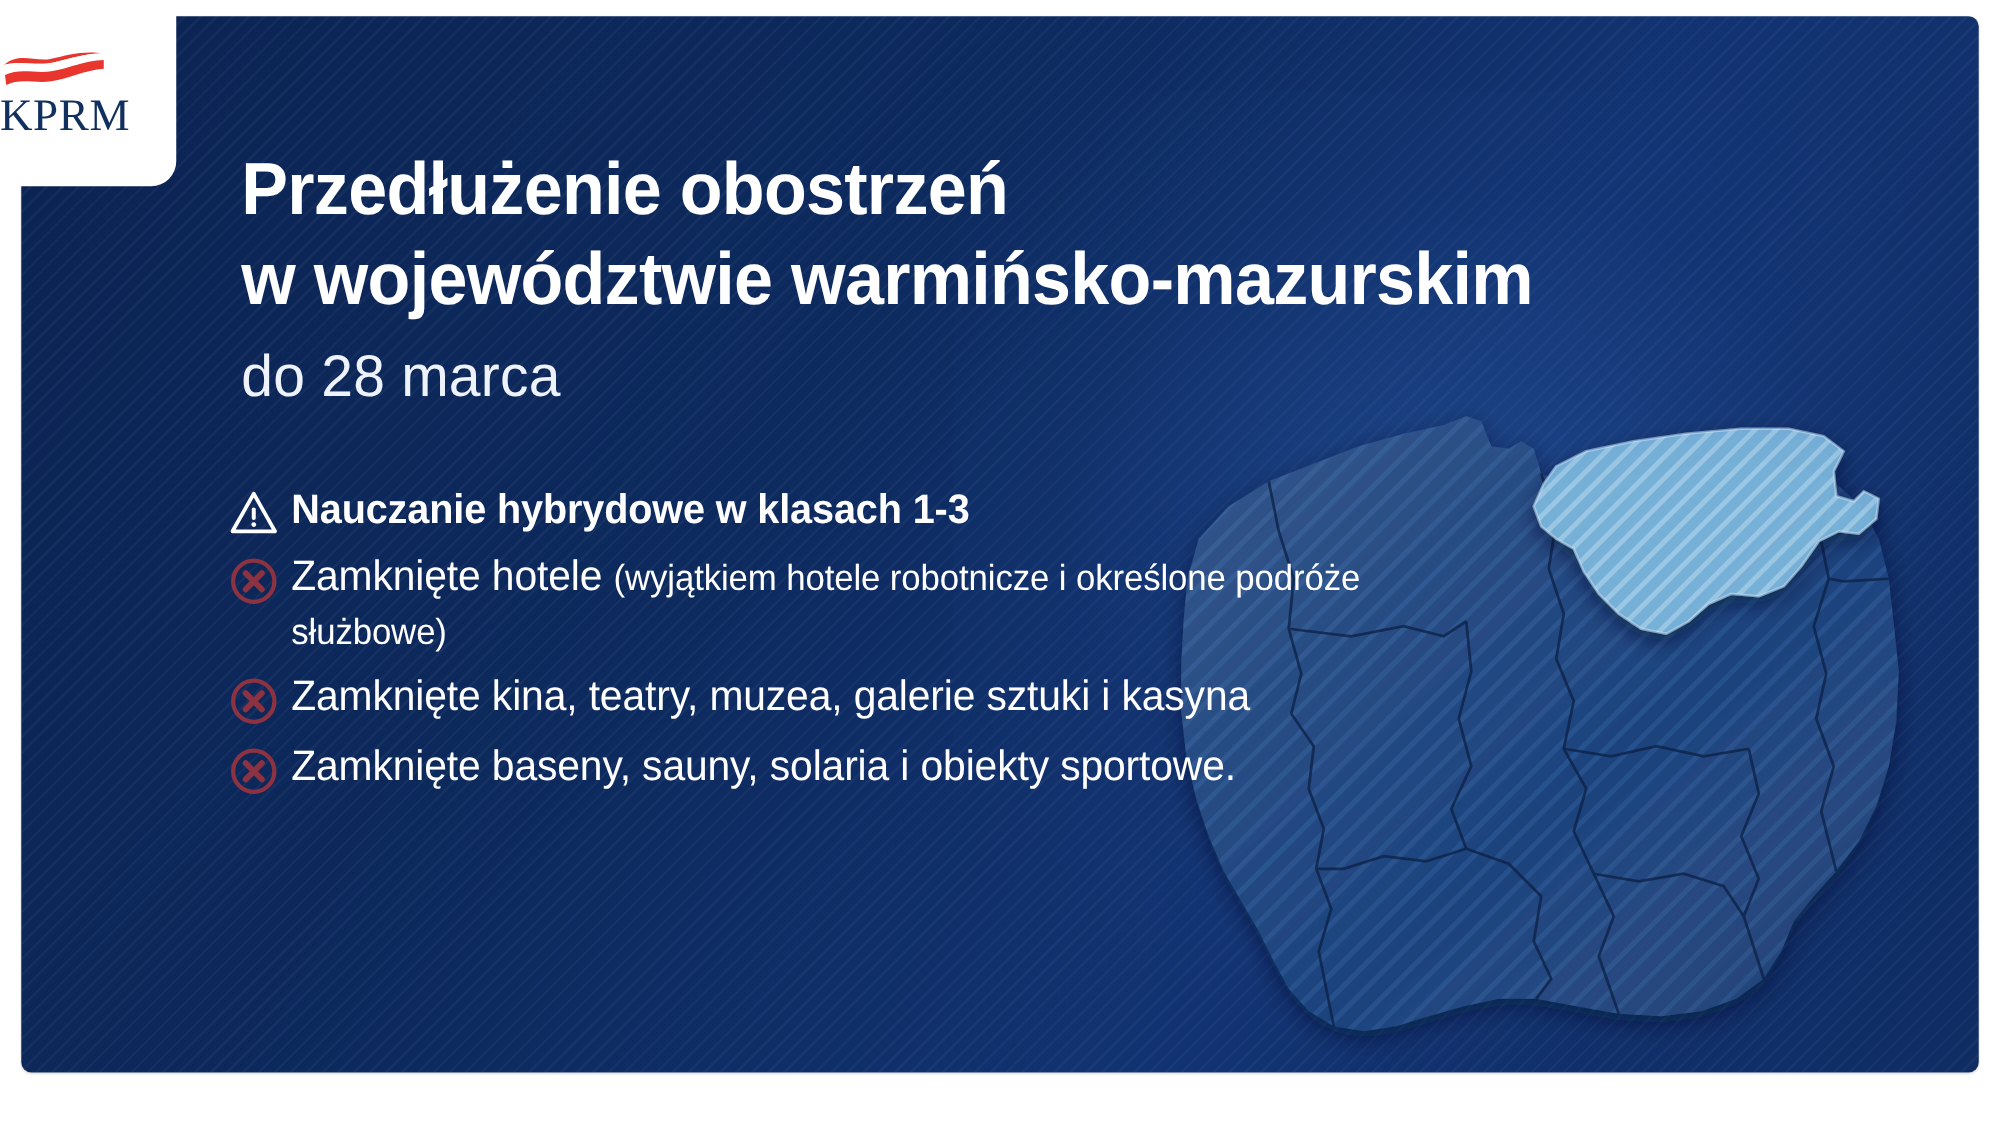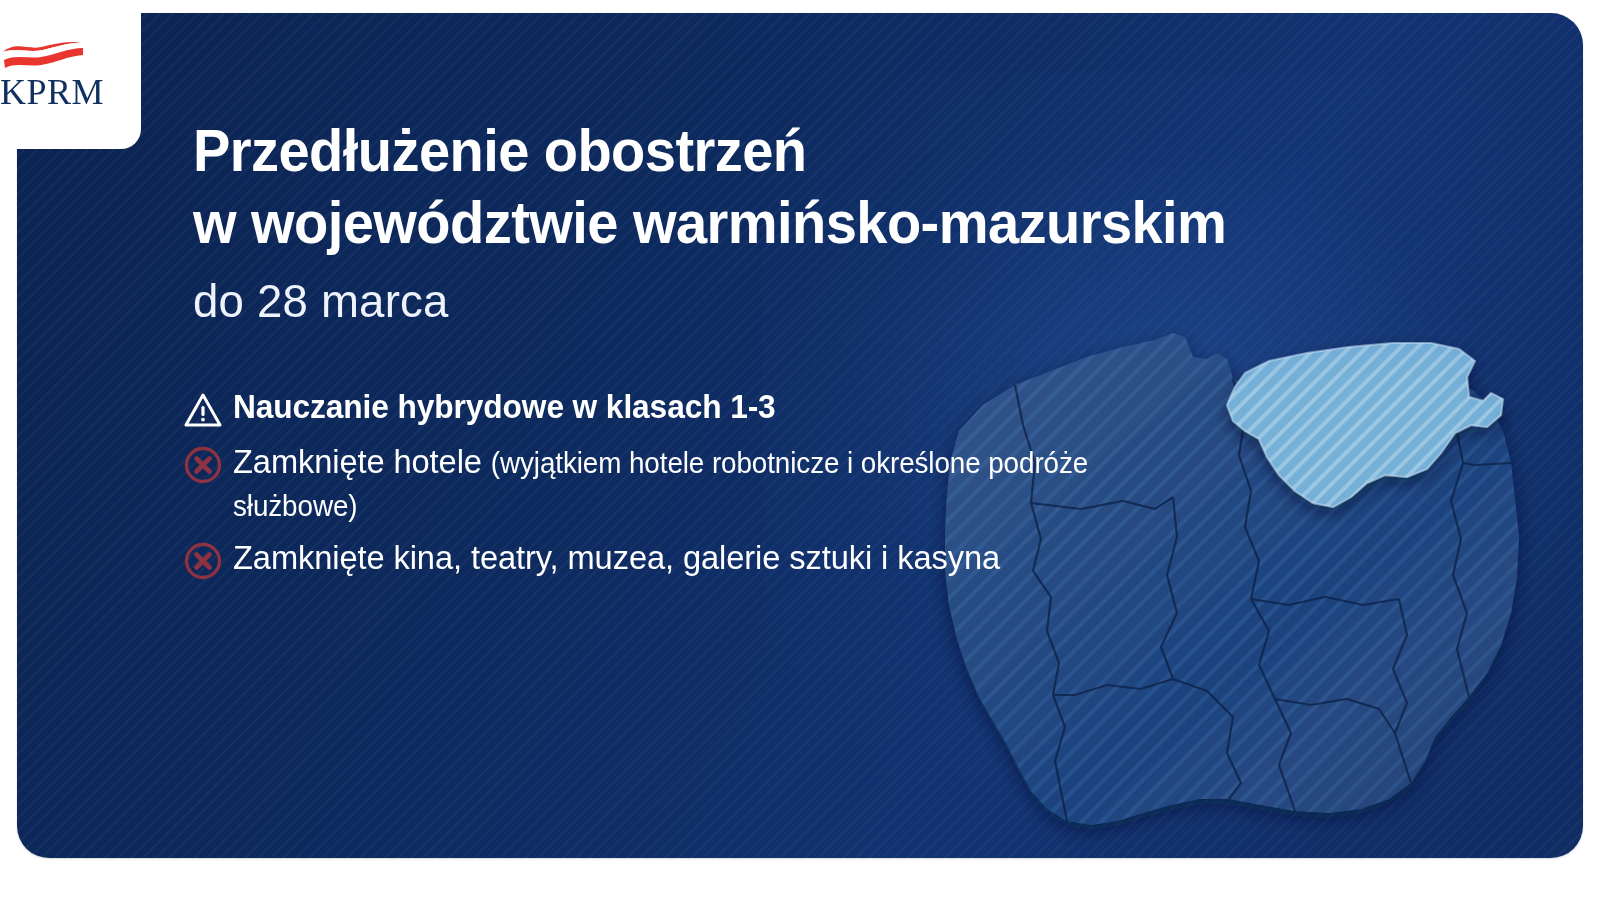--- a/index.html
+++ b/index.html
@@ -15,21 +15,21 @@
     position: relative;
   }
 
   
   #poster {
     position: absolute;
     left: 17px;
     top: 13px;
     width: 1566px;
     height: 845px;
-    border-radius: 32px;
+    border-radius: 8px;
     overflow: hidden;
     background:
       linear-gradient(118deg, #0b2352 0%, #0d2a5e 38%, #123372 68%, #0f2c63 100%);
     box-shadow: 0 1px 2px rgba(0,0,0,.15);
   }
   
   #poster-stripes {
     position: absolute;
     inset: 0;
     background-image: repeating-linear-gradient(
@@ -286,20 +286,29 @@
       <div class="rule">
         <span class="rule-icon">
           <svg class="icon-xmark" viewBox="0 0 40 40">
             <circle cx="20" cy="20" r="16.5" fill="none" stroke="#8c3240" stroke-width="3.4"></circle>
             <path d="M13.5 13.5 L26.5 26.5 M26.5 13.5 L13.5 26.5" stroke="#8c3240" stroke-width="4.6" stroke-linecap="round"></path>
           </svg>
         </span>
         <div class="rule-text">Zamknięte kina, teatry, muzea, galerie sztuki i kasyna</div>
       </div>
 
+      <div class="rule">
+        <span class="rule-icon">
+          <svg class="icon-xmark" viewBox="0 0 40 40">
+            <circle cx="20" cy="20" r="16.5" fill="none" stroke="#8c3240" stroke-width="3.4"></circle>
+            <path d="M13.5 13.5 L26.5 26.5 M26.5 13.5 L13.5 26.5" stroke="#8c3240" stroke-width="4.6" stroke-linecap="round"></path>
+          </svg>
+        </span>
+        <div class="rule-text">Zamknięte baseny, sauny, solaria i obiekty sportowe.</div>
+      </div>
 
     </div>
   </div>
 </div>
 
 <div id="logo-plate">
   <svg id="logo-flag" viewBox="0 0 86 34">
     <path d="M3,13 C16,2 28,11 41,8 C54,5 68,1 83,4 C70,3 57,8 43,11 C29,14 16,9 3,13 Z" fill="#e8352e"></path>
     <path d="M3,13 C16,9 29,14 43,11 C57,8 70,3 83,4 L83,9 C68,9 55,16 41,18 C28,20 16,15 4,21 Z" fill="#ffffff"></path>
     <path d="M4,21 C16,15 28,20 41,18 C55,16 68,9 83,9 L83,16 C68,17 55,24 41,26 C28,28 16,23 5,29 Z" fill="#e8352e"></path>

